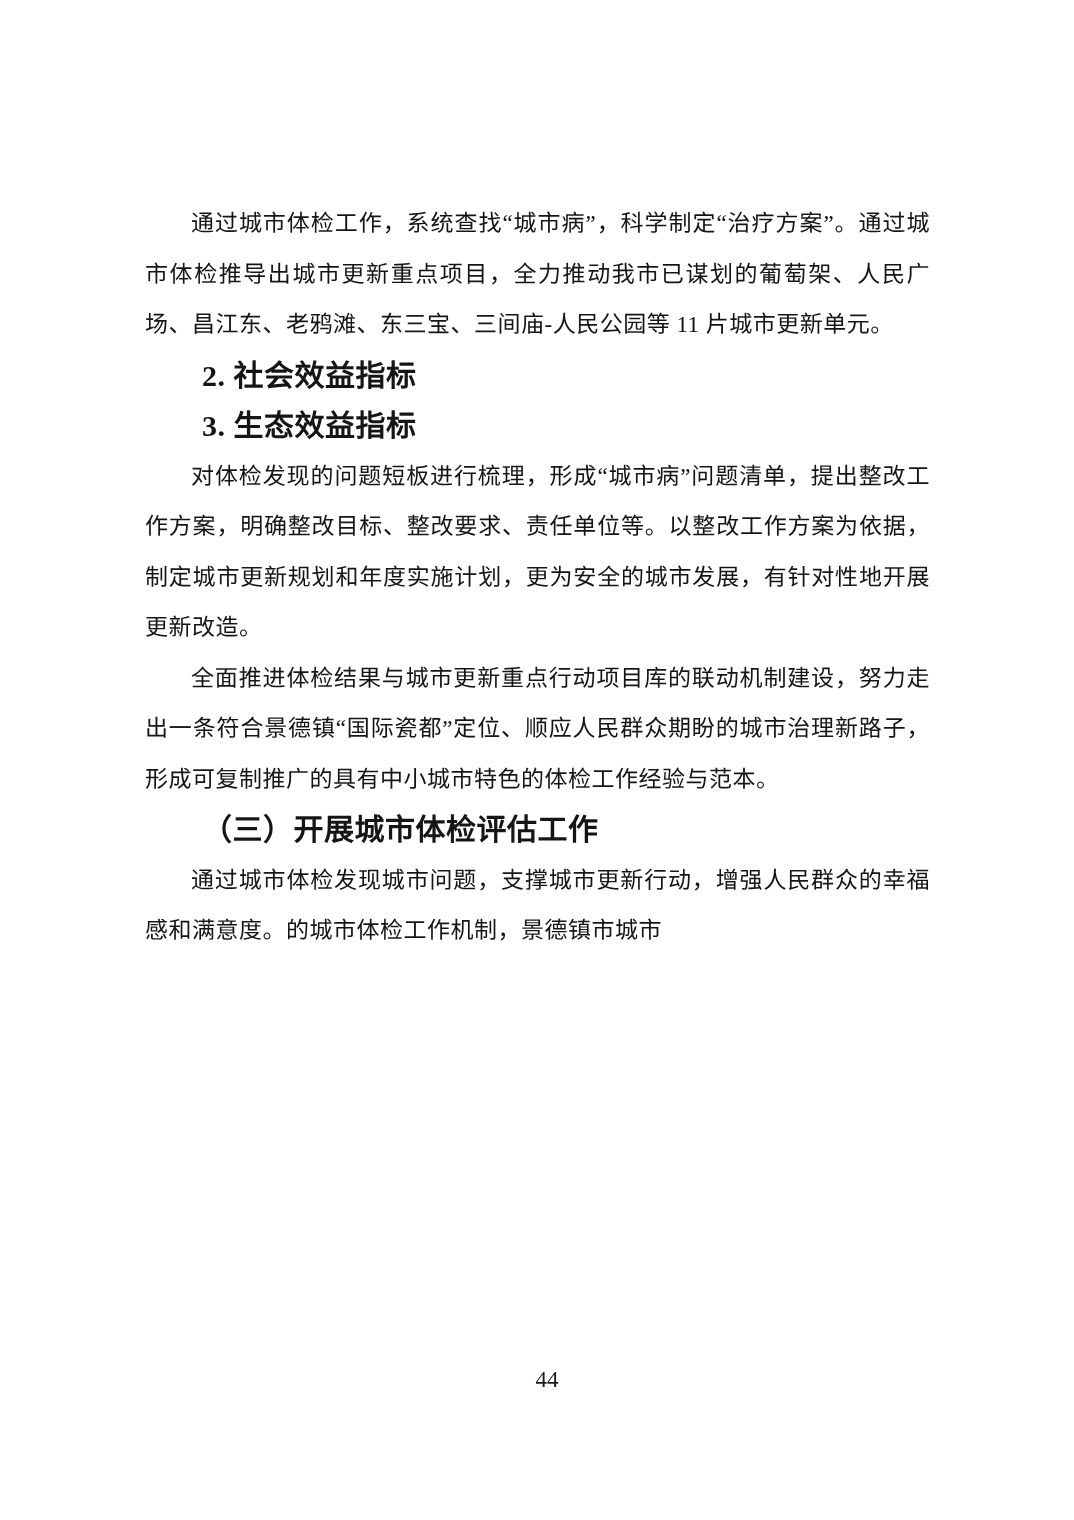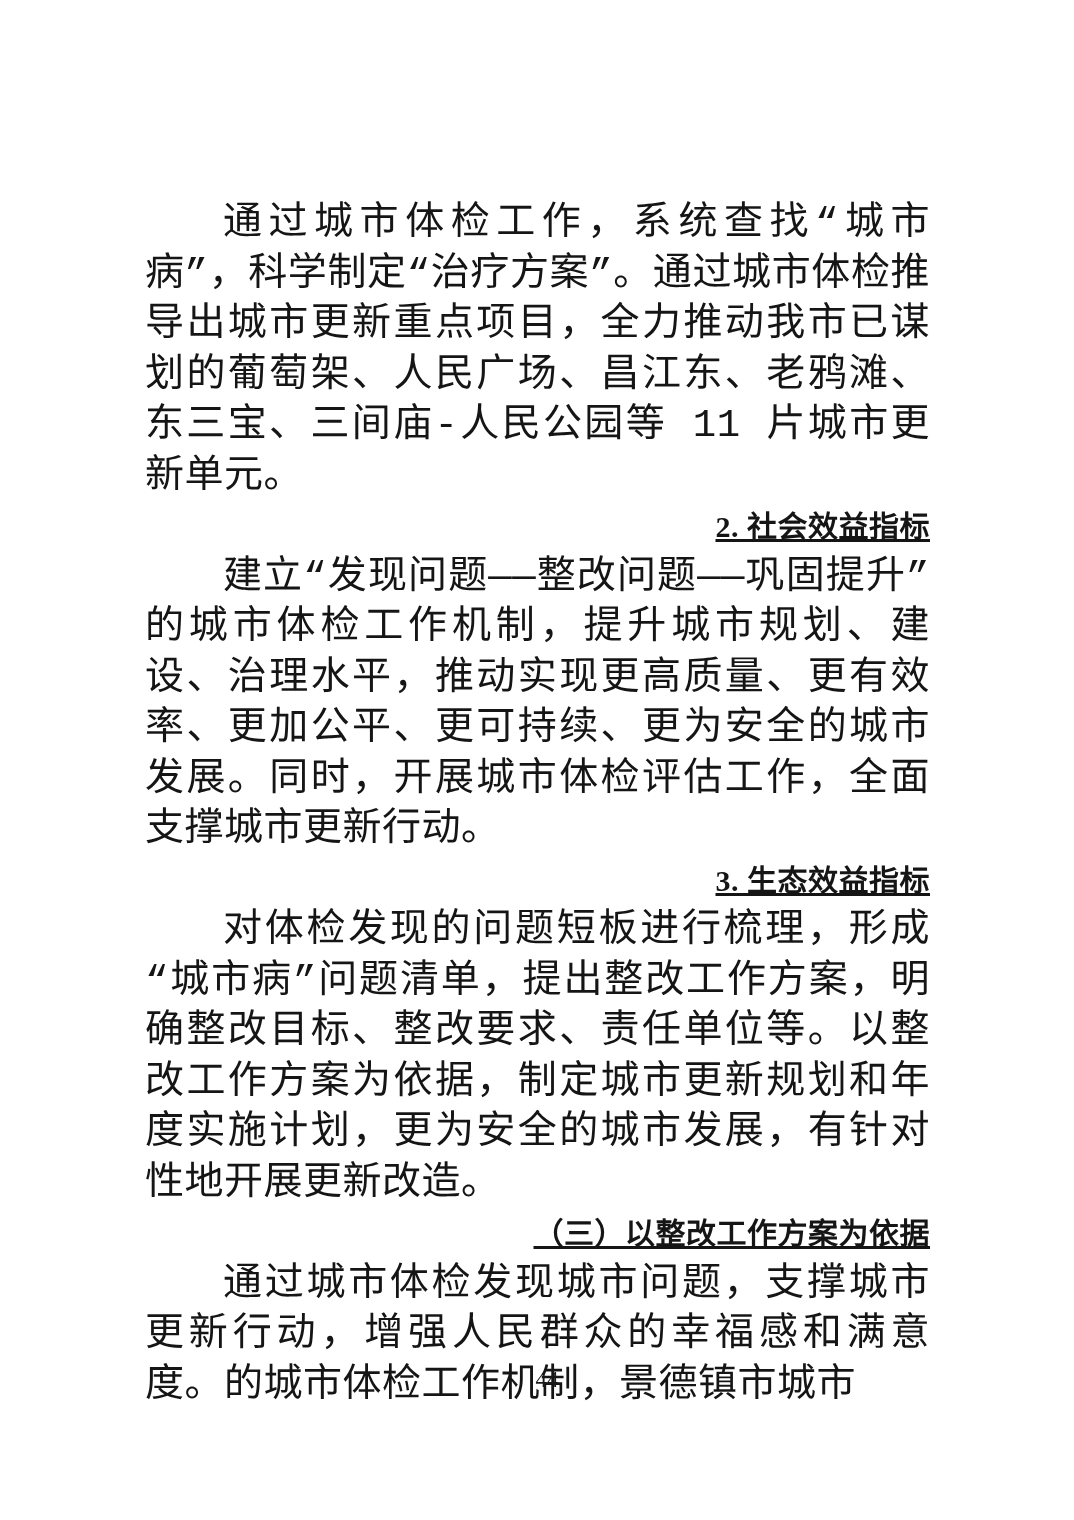--- a/index.html
+++ b/index.html
@@ -19,39 +19,37 @@
     overflow: hidden;
   }
   .doc {
     position: absolute;
     left: 145px;
     top: 199px;
     width: 785px;
   }
   .para {
     margin: 0;
-    font-size: 39px;
+    font-size: 23px;
     line-height: 50.5px;
     font-weight: 400;
     text-align: justify;
     text-justify: inter-character;
     text-indent: 2em;
     letter-spacing: 0.5px;
     word-break: break-all;
-    font-family: Liberation Mono, monospace;
   }
   .heading {
     margin: 0;
     font-size: 30px;
     line-height: 50.5px;
     font-weight: 700;
-    text-align: right;
+    text-align: left;
     text-indent: 1.9em;
     letter-spacing: 0.5px;
-    text-decoration: underline;
   }
   .page-footer {
     position: absolute;
     left: 0;
     top: 1366px;
     width: 100%;
     text-align: center;
   }
   .page-number {
     display: inline-block;
@@ -66,29 +64,29 @@
 <body>
 
 <div class="page">
 
   <main class="doc">
 
     <p class="para">通过城市体检工作，系统查找“城市病”，科学制定“治疗方案”。通过城市体检推导出城市更新重点项目，全力推动我市已谋划的葡萄架、人民广场、昌江东、老鸦滩、东三宝、三间庙-人民公园等 11 片城市更新单元。</p>
 
     <h2 class="heading">2. 社会效益指标</h2>
 
-    <p class="para">建立“发现问题——整改问题——巩固提升”的城市体检工作机制，提升城市规划、建设、治理水平，推动实现更高质量、更有效率、更加公平、更可持续、更为安全的城市发展。同时，开展城市体检评估工作，全面支撑城市更新行动。</p>
 
     <h2 class="heading">3. 生态效益指标</h2>
 
     <p class="para">对体检发现的问题短板进行梳理，形成“城市病”问题清单，提出整改工作方案，明确整改目标、整改要求、责任单位等。以整改工作方案为依据，制定城市更新规划和年度实施计划，更为安全的城市发展，有针对性地开展更新改造。</p>
 
 
+    <p class="para">全面推进体检结果与城市更新重点行动项目库的联动机制建设，努力走出一条符合景德镇“国际瓷都”定位、顺应人民群众期盼的城市治理新路子，形成可复制推广的具有中小城市特色的体检工作经验与范本。</p>
 
-    <h2 class="heading">（三）以整改工作方案为依据</h2>
+    <h2 class="heading">（三）开展城市体检评估工作</h2>
 
     <p class="para">通过城市体检发现城市问题，支撑城市更新行动，增强人民群众的幸福感和满意度。的城市体检工作机制，景德镇市城市</p>
 
   </main>
 
   <footer class="page-footer">
     <span class="page-number">44</span>
   </footer>
 
 </div>

